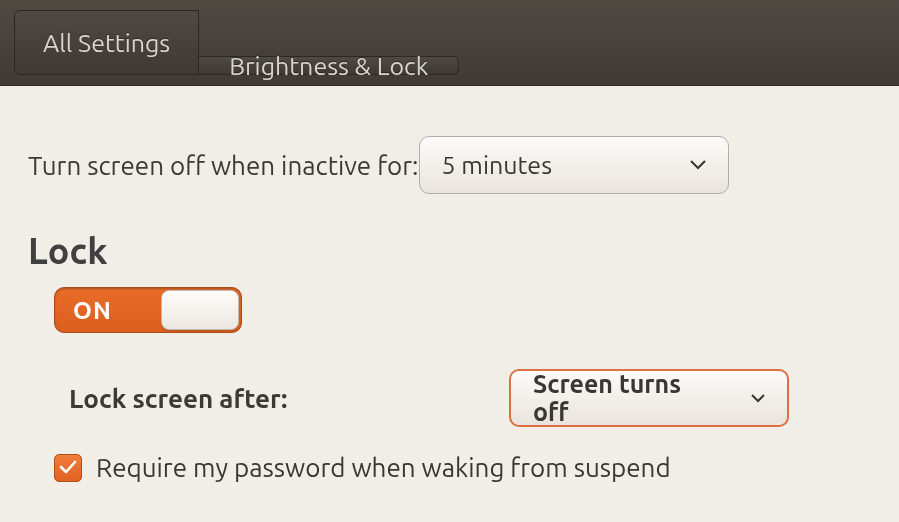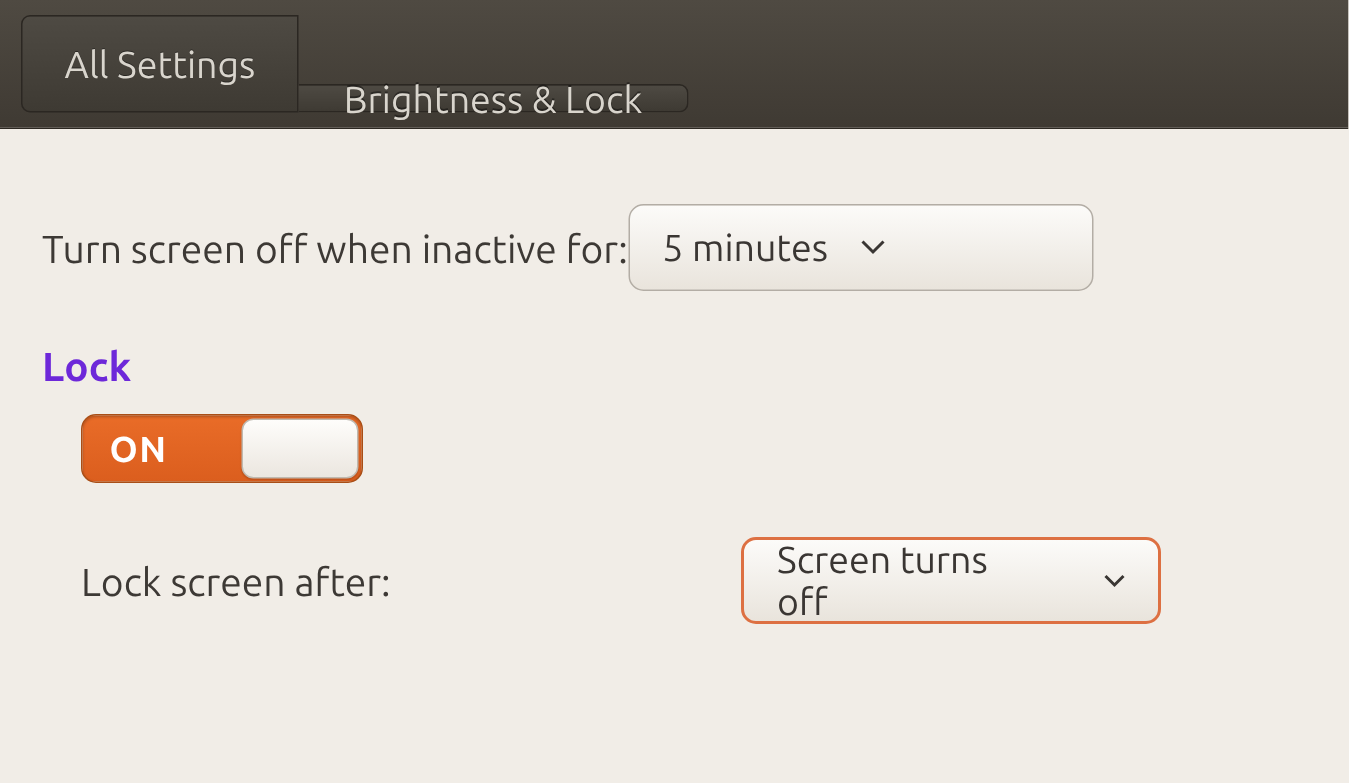--- a/index.html
+++ b/index.html
@@ -59,21 +59,21 @@
   .label-big {
     font-size: 26px;
     color: #3d3935;
   }
   .row.inactive .label-big { }
 
   
   .combo {
     display: inline-flex;
     align-items: center;
-    justify-content: flex-start;
+    justify-content: space-between;
     border: 1px solid #b3ada5;
     border-radius: 10px;
     background: linear-gradient(to bottom, #fcfbf9 0%, #e9e4dc 100%);
     font-size: 25px;
     color: #3a3633;
     padding: 16px 22px;
     height: 58px;
     cursor: pointer;
   }
   .combo.wide { width: 310px; }
@@ -84,23 +84,23 @@
     gap: 48px;
   }
   .combo .caret {
     margin-left: 22px;
     display: inline-block;
   }
   .caret svg { display: block; }
 
   
   .section-title {
-    font-size: 27px;
+    font-size: 36px;
     font-weight: 600;
-    color: #6d28d9;
+    color: #404040;
     margin: 0 0 16px 0;
   }
 
   
   .toggle {
     width: 188px;
     height: 46px;
     border-radius: 10px;
     border: 1px solid #a94e16;
     background: linear-gradient(to bottom, #e96c28 0%, #db5e1e 100%);
@@ -124,21 +124,22 @@
     right: 2px; top: 2px;
     width: 78px; height: 40px;
     border-radius: 8px;
     background: linear-gradient(to bottom, #fefdfb 0%, #ebe6df 100%);
     border: 1px solid #bfb9b0;
     box-shadow: 0 1px 1px rgba(0,0,0,0.15);
   }
 
   
   .sub {
-    margin-left: 26px;
+    margin-left: 41px;
+    font-weight: bold;
   }
   .row.lock-after {
     justify-content: flex-start;
     margin-bottom: 26px;
   }
   .row.lock-after .label-big { width: 440px; }
 
   
   .check-row {
     display: flex;
@@ -202,14 +203,22 @@
     <div class="combo orange">
       <span>Screen turns off</span>
       <span class="caret">
         <svg width="14" height="9" viewBox="0 0 14 9">
             <path d="M1 1 L7 7 L13 1" fill="none" stroke="#3a3633" stroke-width="2"></path>
           </svg>
       </span>
     </div>
   </div>
 
+  <div class="check-row">
+    <div class="checkbox">
+      <svg width="18" height="15" viewBox="0 0 18 15">
+        <path d="M2 7 L7 12 L16 2" fill="none" stroke="#ffffff" stroke-width="2.6" stroke-linecap="round" stroke-linejoin="round"></path>
+      </svg>
+    </div>
+    <span class="check-label">Require my password when waking from suspend</span>
+  </div>
 
 </div>
 
 </body></html>

